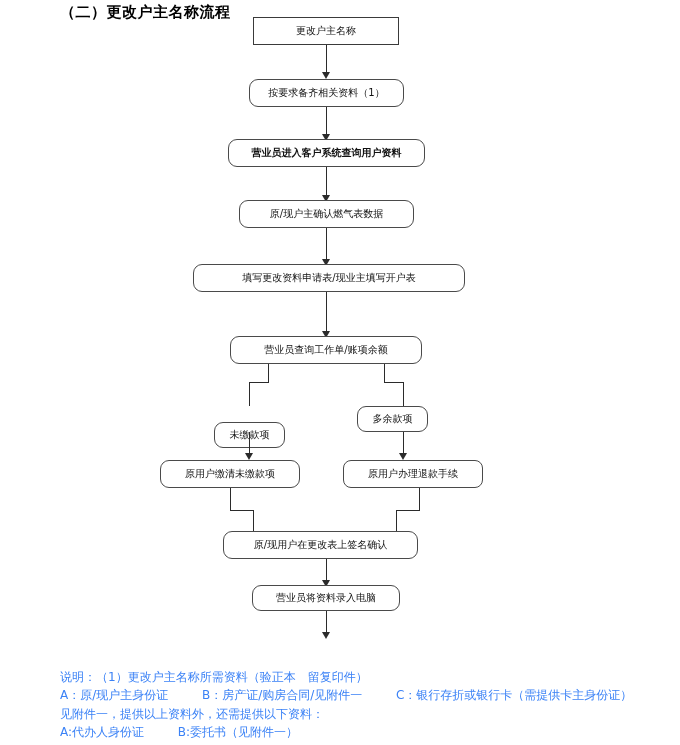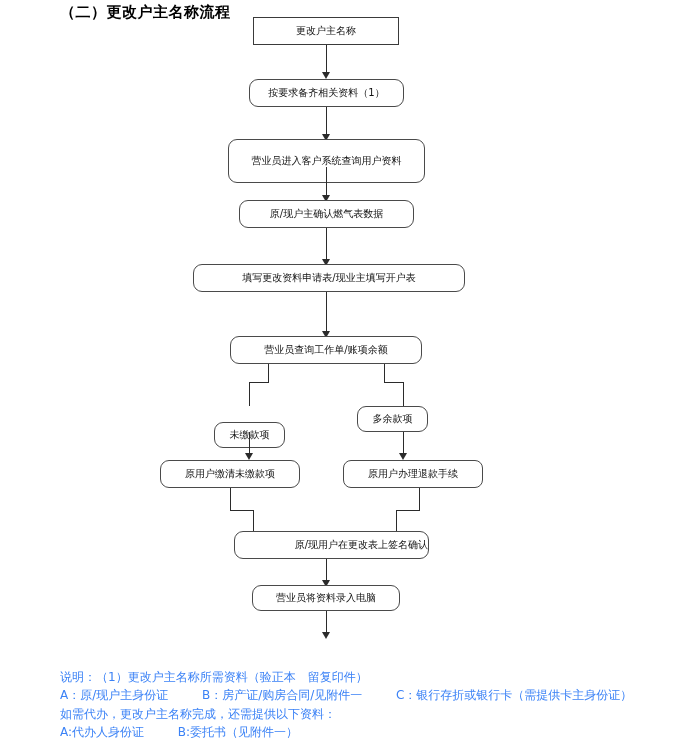--- a/index.html
+++ b/index.html
@@ -96,21 +96,21 @@
   </div>
   <div class="vline" style="left:326px; top:45px; height:29px;"></div>
   <div class="arrowhead" style="left:322px; top:72px;"></div>
 
   <div class="node rounded" style="left:249px; top:79px; width:155px; height:28px;">
     <span>按要求备齐相关资料（1）</span>
   </div>
   <div class="vline" style="left:326px; top:107px; height:29px;"></div>
   <div class="arrowhead" style="left:322px; top:134px;"></div>
 
-  <div class="node rounded" style="left:228px; top:139px; width:197px; height:44px;">
+  <div class="node rounded" style="left:228px; top:139px; width:197px; height:28px;font-weight:bold;">
     <span>营业员进入客户系统查询用户资料</span>
   </div>
   <div class="vline" style="left:326px; top:167px; height:30px;"></div>
   <div class="arrowhead" style="left:322px; top:195px;"></div>
 
   <div class="node rounded" style="left:239px; top:200px; width:175px; height:28px;">
     <span>原/现户主确认燃气表数据</span>
   </div>
   <div class="vline" style="left:326px; top:228px; height:34px;"></div>
   <div class="arrowhead" style="left:322px; top:259px;"></div>
@@ -154,21 +154,21 @@
   </div>
 
   <div class="vline" style="left:230px; top:488px; height:22px;"></div>
   <div class="hline" style="left:230px; top:510px; width:23px;"></div>
   <div class="vline" style="left:253px; top:510px; height:21px;"></div>
 
   <div class="vline" style="left:419px; top:488px; height:22px;"></div>
   <div class="hline" style="left:396px; top:510px; width:24px;"></div>
   <div class="vline" style="left:396px; top:510px; height:21px;"></div>
 
-  <div class="node rounded" style="left:234px; top:531px; width:195px; height:28px;justify-content:flex-end;">
+  <div class="node rounded" style="left:223px; top:531px; width:195px; height:28px;">
     <span>原/现用户在更改表上签名确认</span>
   </div>
   <div class="vline" style="left:326px; top:559px; height:24px;"></div>
   <div class="arrowhead" style="left:322px; top:580px;"></div>
 
   <div class="node rounded" style="left:252px; top:585px; width:148px; height:26px;">
     <span>营业员将资料录入电脑</span>
   </div>
   <div class="vline" style="left:326px; top:611px; height:24px;"></div>
   <div class="arrowhead" style="left:322px; top:632px;"></div>
@@ -177,21 +177,21 @@
   <div class="note" style="left:60px; top:671px;">说明：（1）更改户主名称所需资料（验正本　留复印件）</div>
 
   <div class="note" style="left:60px; top:689px;">
     <span class="note-seg">A：原/现户主身份证</span>
     <span style="display:inline-block;width:26px;"></span>
     <span class="note-seg">B：房产证/购房合同/见附件一</span>
     <span style="display:inline-block;width:26px;"></span>
     <span class="note-seg">C：银行存折或银行卡（需提供卡主身份证）</span>
   </div>
 
-  <div class="note" style="left:60px; top:708px;">如需代办，更改户主名称完成，还需提供以下资料：</div>
+  <div class="note" style="left:60px; top:708px;">见附件一，提供以上资料外，还需提供以下资料：</div>
 
   <div class="note" style="left:60px; top:726px;">
     <span class="note-seg">A:代办人身份证</span>
     <span style="display:inline-block;width:26px;"></span>
     <span class="note-seg">B:委托书（见附件一）</span>
   </div>
 
 </div>
 
 </body></html>

